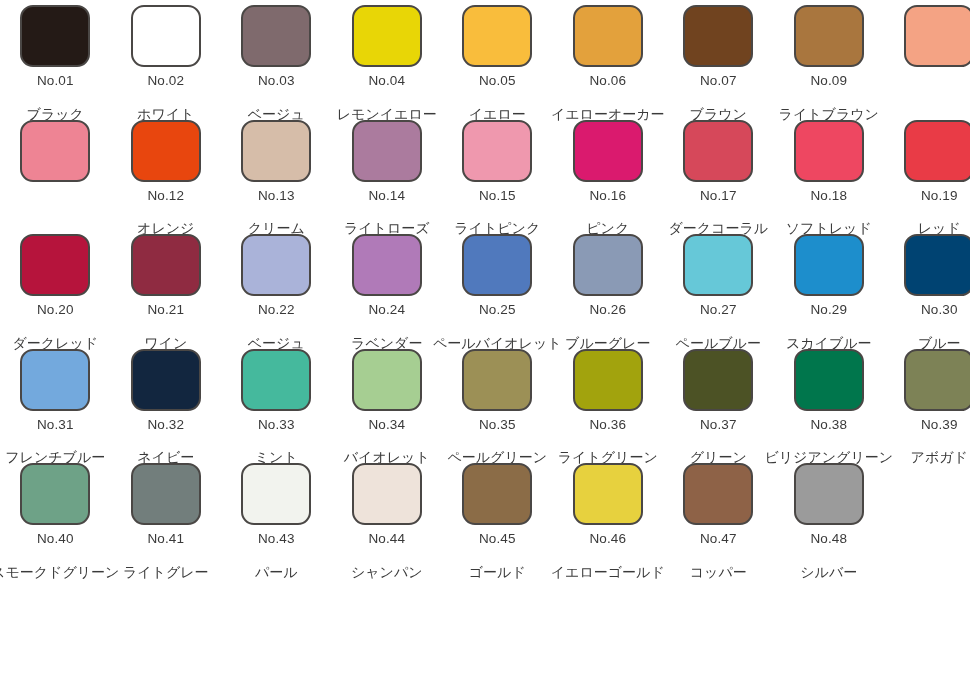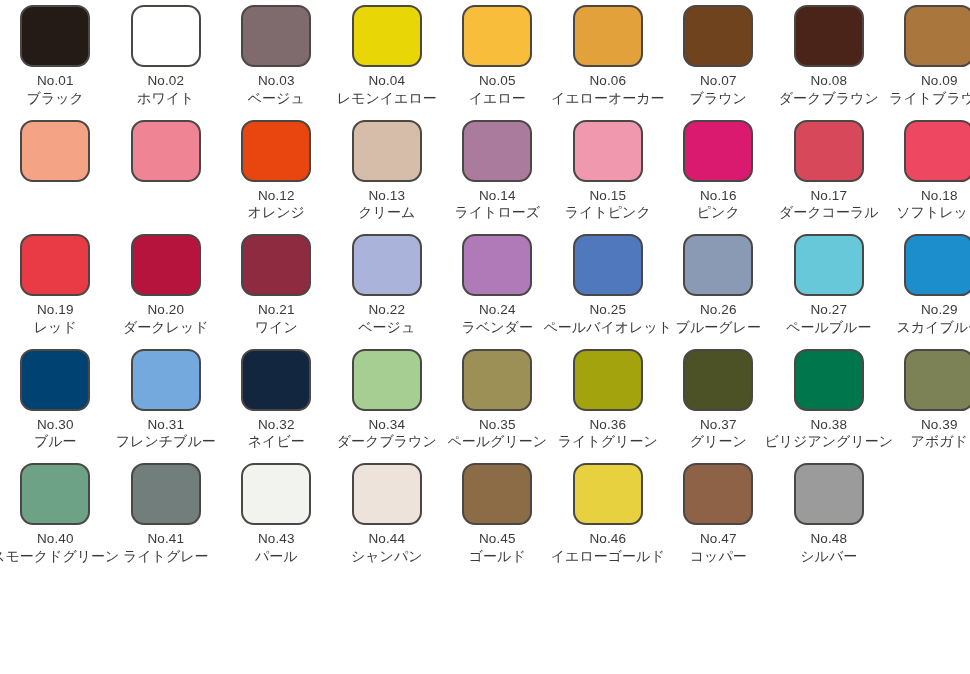--- a/index.html
+++ b/index.html
@@ -47,21 +47,21 @@
     color: #3a3a3a;
   }
   .swatch-code {
     display: block;
     font-size: 13.5px;
     letter-spacing: 0.1px;
   }
   .swatch-name {
     display: block;
     font-size: 14px;
-    margin-top: 0;
+    margin-top: 16px;
   }
 </style>
 </head>
 <body>
 
 <div id="swatch-grid">
     <div class="swatch-cell">
       <div class="swatch-chip" style="background: rgb(36, 26, 22); border-color: rgb(74, 71, 69);"></div>
       <div class="swatch-label">
         <span class="swatch-code">No.01</span>
@@ -104,27 +104,20 @@
       </div>
     </div>
     <div class="swatch-cell">
       <div class="swatch-chip" style="background: rgb(112, 67, 31); border-color: rgb(74, 71, 69);"></div>
       <div class="swatch-label">
         <span class="swatch-code">No.07</span>
         <span class="swatch-name">ブラウン</span>
       </div>
     </div>
     <div class="swatch-cell">
-      <div class="swatch-chip" style="background: rgb(74, 36, 24); border-color: rgb(74, 71, 69);"></div>
-      <div class="swatch-label">
-        <span class="swatch-code">No.08</span>
-        <span class="swatch-name">ダークブラウン</span>
-      </div>
-    </div>
-    <div class="swatch-cell">
       <div class="swatch-chip" style="background: rgb(169, 118, 62); border-color: rgb(74, 71, 69);"></div>
       <div class="swatch-label">
         <span class="swatch-code">No.09</span>
         <span class="swatch-name">ライトブラウン</span>
       </div>
     </div>
     <div class="swatch-cell">
       <div class="swatch-chip" style="background: rgb(244, 163, 132); border-color: rgb(74, 71, 69);"></div>
     </div>
     <div class="swatch-cell">
@@ -257,24 +250,31 @@
       </div>
     </div>
     <div class="swatch-cell">
       <div class="swatch-chip" style="background: rgb(18, 38, 63); border-color: rgb(74, 71, 69);"></div>
       <div class="swatch-label">
         <span class="swatch-code">No.32</span>
         <span class="swatch-name">ネイビー</span>
       </div>
     </div>
     <div class="swatch-cell">
+      <div class="swatch-chip" style="background: rgb(69, 185, 157); border-color: rgb(74, 71, 69);"></div>
+      <div class="swatch-label">
+        <span class="swatch-code">No.33</span>
+        <span class="swatch-name">ミント</span>
+      </div>
+    </div>
+    <div class="swatch-cell">
       <div class="swatch-chip" style="background: rgb(166, 206, 146); border-color: rgb(74, 71, 69);"></div>
       <div class="swatch-label">
         <span class="swatch-code">No.34</span>
-        <span class="swatch-name">ダークブラウン</span>
+        <span class="swatch-name">バイオレット</span>
       </div>
     </div>
     <div class="swatch-cell">
       <div class="swatch-chip" style="background: rgb(156, 144, 86); border-color: rgb(74, 71, 69);"></div>
       <div class="swatch-label">
         <span class="swatch-code">No.35</span>
         <span class="swatch-name">ペールグリーン</span>
       </div>
     </div>
     <div class="swatch-cell">

